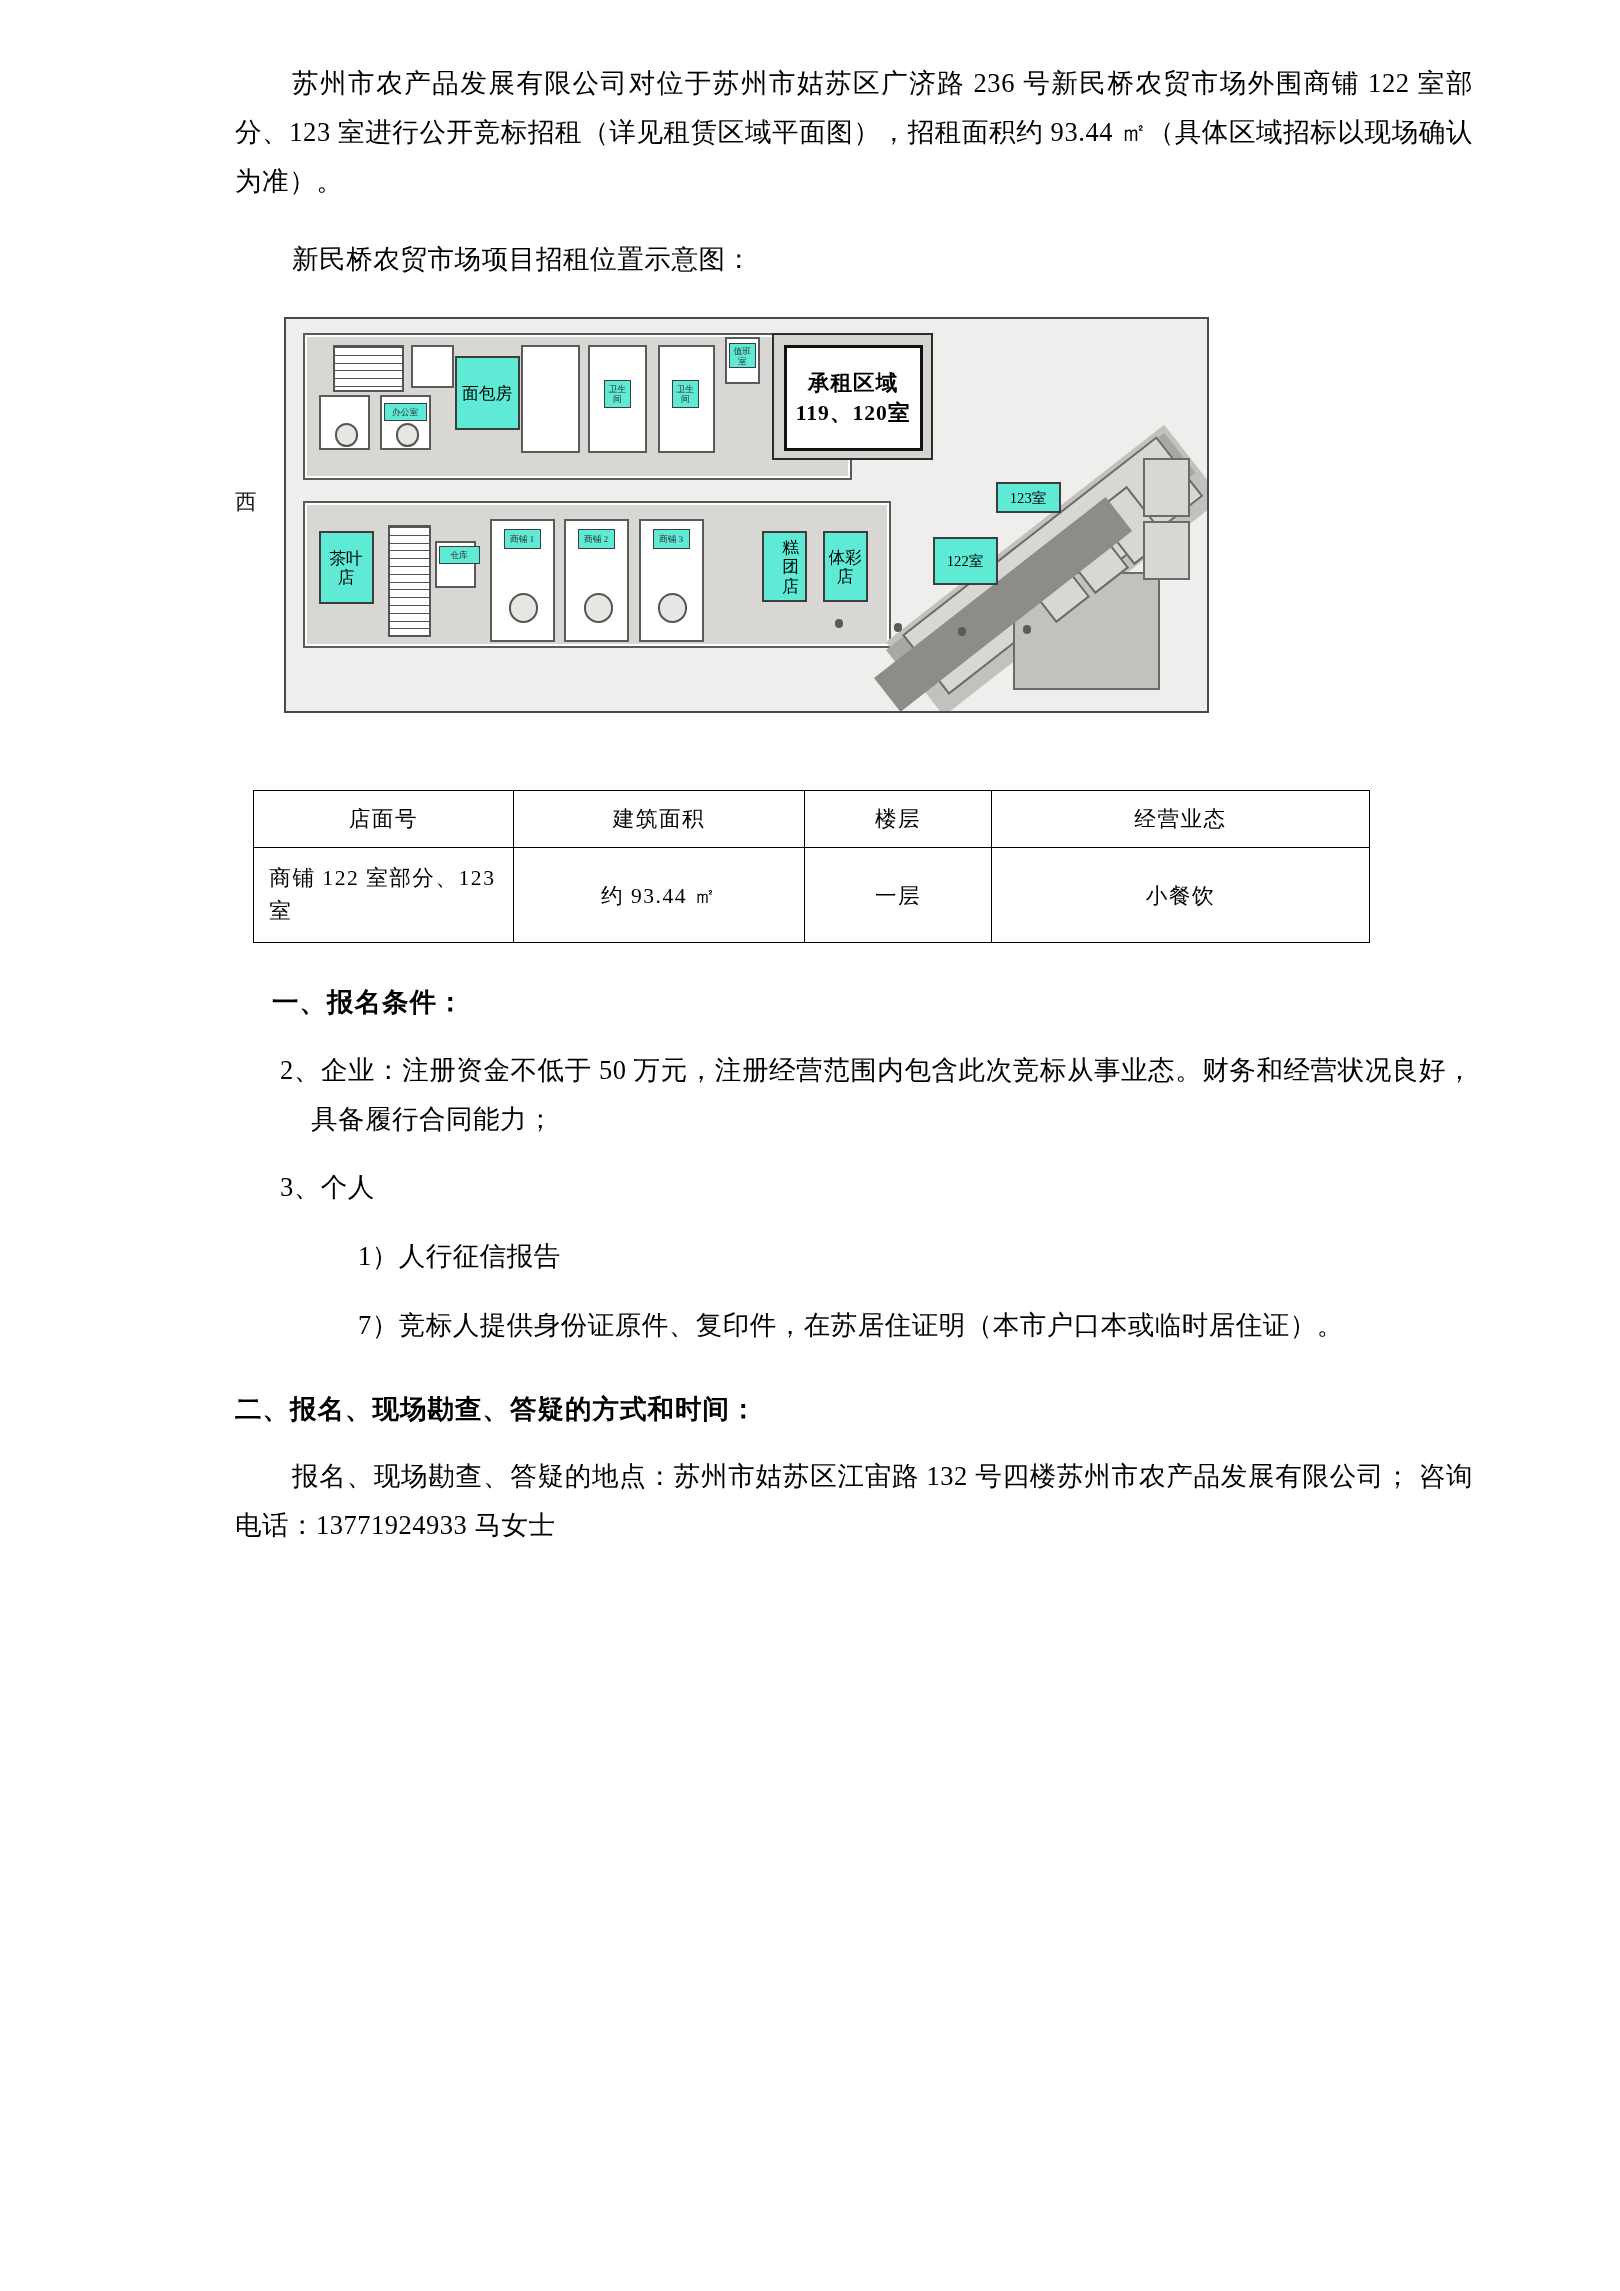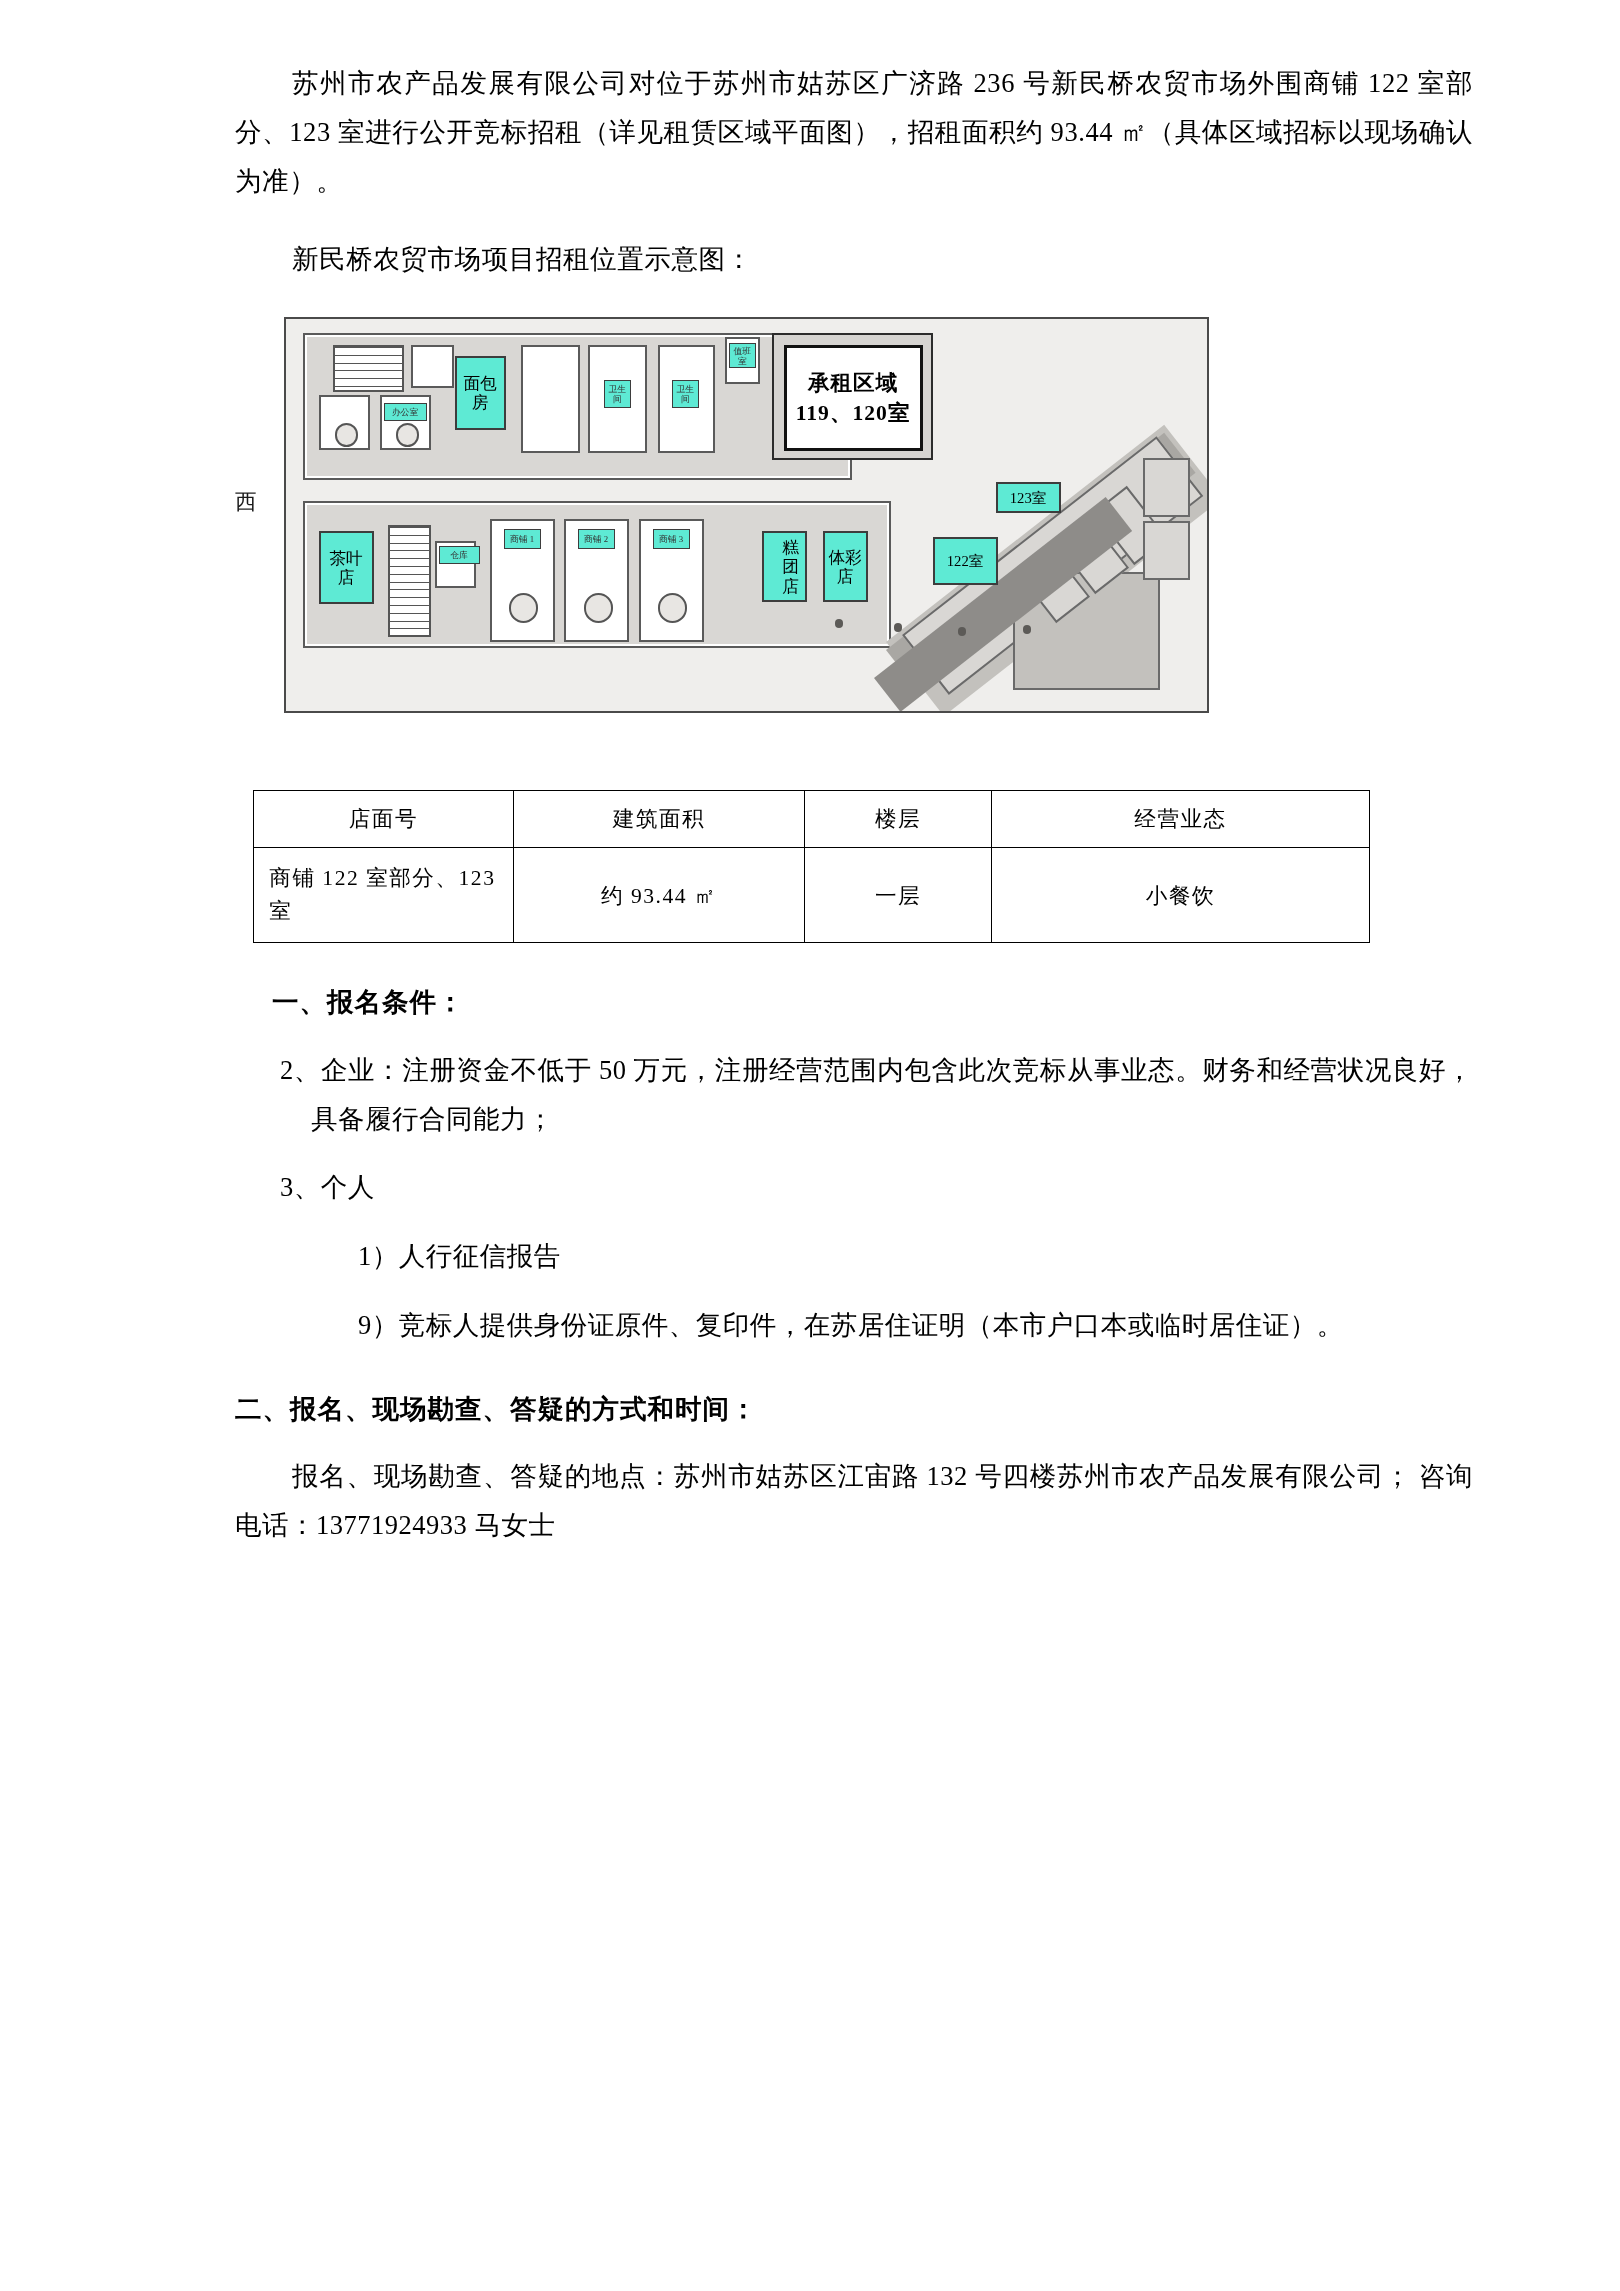--- a/index.html
+++ b/index.html
@@ -212,21 +212,21 @@
 
       <div class="stair" style="left:47px; top:25.5px; width:67px; height:43px;"></div>
       <div class="blk outline" style="left:125px; top:25.5px; width:43px; height:43px;"></div>
       <div class="lbl tiny" style="left:35px; top:84px; width:45px; height:17.6px;">配电房</div>
       <div class="blk outline" style="left:33px; top:76px; width:51px; height:55px;"></div>
       <div class="blk outline" style="left:94px; top:76px; width:51px; height:55px;"></div>
       <div class="lbl tiny" style="left:98px; top:84px; width:43px; height:17.6px;">办公室</div>
       <div class="circle" style="left:49px; top:104px; width:19.6px; height:19.6px;"></div>
       <div class="circle" style="left:110px; top:104px; width:19.6px; height:19.6px;"></div>
 
-      <div class="lbl" style="left:169px; top:37px; width:51px; height:74px;">
+      <div class="lbl" style="left:169px; top:37px; width:65px; height:74px;">
         <span>面包房</span>
       </div>
 
       <div class="blk outline" style="left:235px; top:25.5px; width:59px; height:108px;"></div>
       <div class="blk outline" style="left:302px; top:25.5px; width:59px; height:108px;"></div>
       <div class="lbl tiny" style="left:318px; top:61px; width:27.4px; height:27.4px;">卫生间</div>
       <div class="blk outline" style="left:372px; top:25.5px; width:57px; height:108px;"></div>
       <div class="lbl tiny" style="left:386px; top:61px; width:27.4px; height:27.4px;">卫生间</div>
 
       <div class="blk outline" style="left:439px; top:17.6px; width:35px; height:47px;"></div>
@@ -307,19 +307,19 @@
         <td>一层</td>
         <td>小餐饮</td>
       </tr>
     </tbody>
   </table>
 
   <h2 class="section">一、报名条件：</h2>
   <p class="item">2、企业：注册资金不低于 50 万元，注册经营范围内包含此次竞标从事业态。财务和经营状况良好，具备履行合同能力；</p>
   <p class="item">3、个人</p>
   <p class="subitem">1）人行征信报告</p>
-  <p class="subitem">9）竞标人提供身份证原件、复印件，在苏居住证明（本市户口本或临时居住证）。</p>
+  <p class="subitem">7）竞标人提供身份证原件、复印件，在苏居住证明（本市户口本或临时居住证）。</p>
 
   <h2 class="section flush">二、报名、现场勘查、答疑的方式和时间：</h2>
   <p class="tail indent">报名、现场勘查、答疑的地点：苏州市姑苏区江宙路 132 号四楼苏州市农产品发展有限公司； 咨询电话：13771924933 马女士</p>
 
 </div>
 
 
 </body></html>

